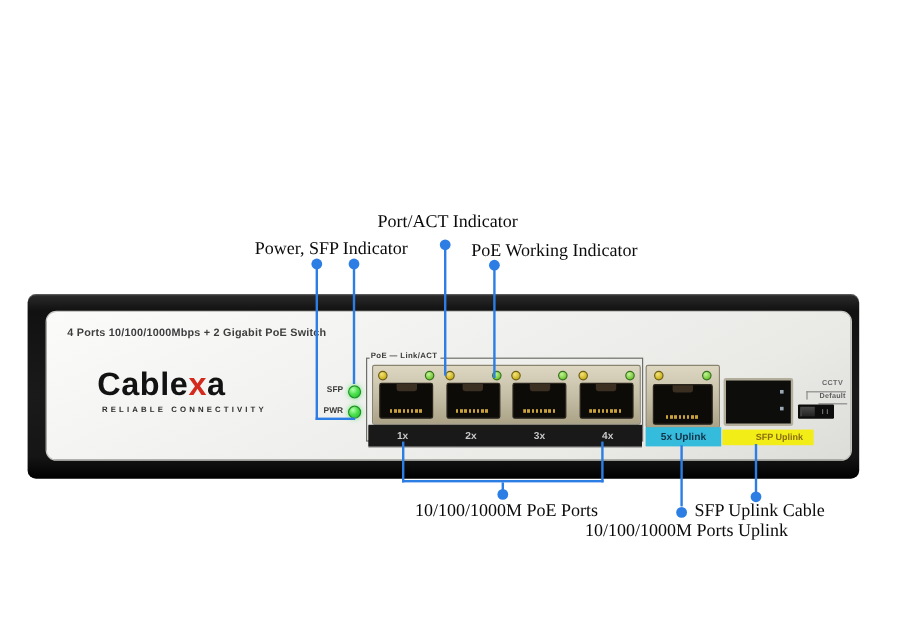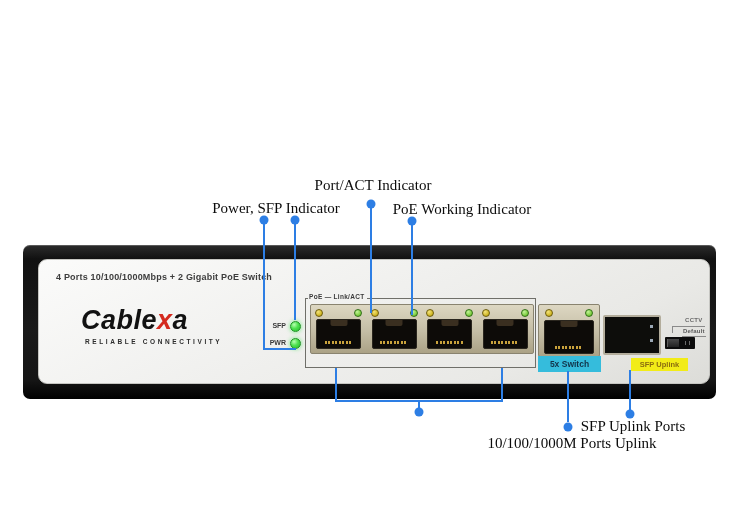--- a/index.html
+++ b/index.html
@@ -18,21 +18,21 @@
           background:linear-gradient(180deg,#2c2c2c 0%,#111 9%,#1a1a1a 55%,#151515 88%,#000 100%);
           border-radius:7px;box-shadow:inset 0 1px 0 rgba(255,255,255,.22);}
   .plate{position:absolute;left:15px;top:14px;width:670px;height:123px;border-radius:9px;
          background:linear-gradient(155deg,#fbfbfa 0%,#f0f0ee 45%,#e9e9e6 75%,#dcdcd8 100%);
          border:1px solid #c6c6c2;}
 
   .model-text{position:absolute;left:17px;top:12px;font-size:9px;font-weight:bold;
               color:#3d3d3d;letter-spacing:.2px;white-space:nowrap;}
 
   .brand{position:absolute;left:42px;top:47px;font-size:27px;line-height:27px;font-weight:bold;
-         font-style:italic;letter-spacing:.5px;color:#121212;white-space:nowrap;}
+         letter-spacing:.5px;color:#121212;white-space:nowrap;}
   .brand .accent{color:#d42a1e;}
   .tagline{position:absolute;left:46px;top:78px;font-size:6.5px;font-weight:bold;
            letter-spacing:2.6px;color:#2d2d2d;white-space:nowrap;}
 
   
   .led-label{position:absolute;width:30px;text-align:right;font-size:7px;font-weight:bold;color:#3a3a3a;}
   .led-green{position:absolute;width:11px;height:11px;border-radius:50%;
              background:radial-gradient(circle at 35% 30%,#b6ffb0 0%,#4fe14f 45%,#23bb2c 100%);
              border:1px solid #1c9322;box-shadow:0 0 4px rgba(70,230,90,.8);box-sizing:border-box;}
 
@@ -61,22 +61,22 @@
                  background:repeating-linear-gradient(90deg,#c9a23c 0 2px,transparent 2px 3.5px);}
 
   
   .strip{position:absolute;left:268px;top:94px;width:228px;height:18px;background:#191919;
          display:flex;box-shadow:0 1px 0 rgba(0,0,0,.4);}
   .strip .cell{width:57px;text-align:center;font-size:8.5px;font-weight:bold;color:#c9c9c9;line-height:18px;}
 
   
   .label-cyan{position:absolute;left:499px;top:96px;width:63px;height:16px;background:#35bcdc;
               text-align:center;line-height:16px;font-size:8.5px;font-weight:bold;color:#123349;}
-  .label-yellow{position:absolute;left:592px;top:98px;width:57px;height:13px;background:#f2ec17;
-                text-align:center;line-height:13px;font-size:7.5px;font-weight:bold;color:#8a6d10;}
+  .label-yellow{position:absolute;left:563px;top:98px;width:57px;height:13px;background:#f2ec17;
+                text-align:center;line-height:13px;font-size:7.5px;font-weight:bold;color:#8a6d10;padding-left:19px;}
 
   
   .sfp-cage{position:absolute;left:564px;top:55px;width:58px;height:40px;background:#0d0d0b;
             border:2px solid #b3ad9c;border-radius:2px;box-sizing:border-box;}
   .sfp-pins{position:absolute;right:6px;top:8px;width:3px;height:3px;background:#9aa7b5;
             box-shadow:0 14px 0 #9aa7b5;}
 
   
   .mode-top-label{position:absolute;left:646px;top:57px;font-size:6px;font-weight:bold;color:#6a6a6a;letter-spacing:.3px;}
   .mode-bottom-label{position:absolute;left:644px;top:68px;font-size:6px;font-weight:bold;color:#5a5a5a;letter-spacing:.2px;}
@@ -153,32 +153,38 @@
         <div class="rj45" style="left:168.5px;">
           <div class="led yellow"></div>
           <div class="led green"></div>
           <div class="opening">
               <div class="tab"></div>
               <div class="pins"></div>
             </div>
         </div>
       </div>
 
+      <div class="strip">
+        <div class="cell">1x</div>
+        <div class="cell">2x</div>
+        <div class="cell">3x</div>
+        <div class="cell">4x</div>
+      </div>
 
       <div class="cage uplink">
         <div class="rj45" style="left:2px;width:56px;height:48px;">
           <div class="led yellow" style="left:4px;top:2px;"></div>
           <div class="led green" style="right:4px;top:2px;"></div>
           <div class="opening" style="left:3px;top:13px;width:50px;height:34px;">
               <div class="tab"></div>
               <div class="pins"></div>
             </div>
         </div>
       </div>
-      <div class="label-cyan">5x Switch</div>
+      <div class="label-cyan">5x Uplink</div>
 
       <div class="sfp-cage">
         <div class="sfp-pins"></div>
       </div>
       <div class="label-yellow">SFP Uplink</div>
 
       <div class="mode-top-label">CCTV</div>
       <div class="mode-line-h"></div>
       <div class="mode-line-tick"></div>
       <div class="mode-bottom-label">Default</div>
@@ -190,22 +196,23 @@
       </div>
 
     </div>
   </div>
 
   <div class="cline" style="left:334.5px;top:368px;width:2px;height:34px;"></div>
   <div class="cline" style="left:501px;top:368px;width:2px;height:34px;"></div>
   <div class="cline" style="left:334.5px;top:400px;width:168.5px;height:2px;"></div>
   <div class="cline" style="left:417.5px;top:402px;width:2px;height:7px;"></div>
   <div class="dot" style="left:418.5px;top:412px;"></div>
+  <div class="callout-label" style="left:422px;top:418px;">10/100/1000M PoE Ports</div>
 
   <div class="cline" style="left:566.5px;top:371px;width:2px;height:51px;"></div>
   <div class="dot" style="left:567.5px;top:427px;"></div>
   <div class="callout-label" style="left:572px;top:435px;text-align:center;">10/100/1000M Ports Uplink</div>
 
   <div class="cline" style="left:628.5px;top:370px;width:2px;height:40px;"></div>
   <div class="dot" style="left:629.5px;top:414px;"></div>
-  <div class="callout-label" style="left:633px;top:418px;">SFP Uplink Ports</div>
+  <div class="callout-label" style="left:633px;top:418px;">SFP Uplink Cable</div>
 
 </div>
 
 </body></html>

